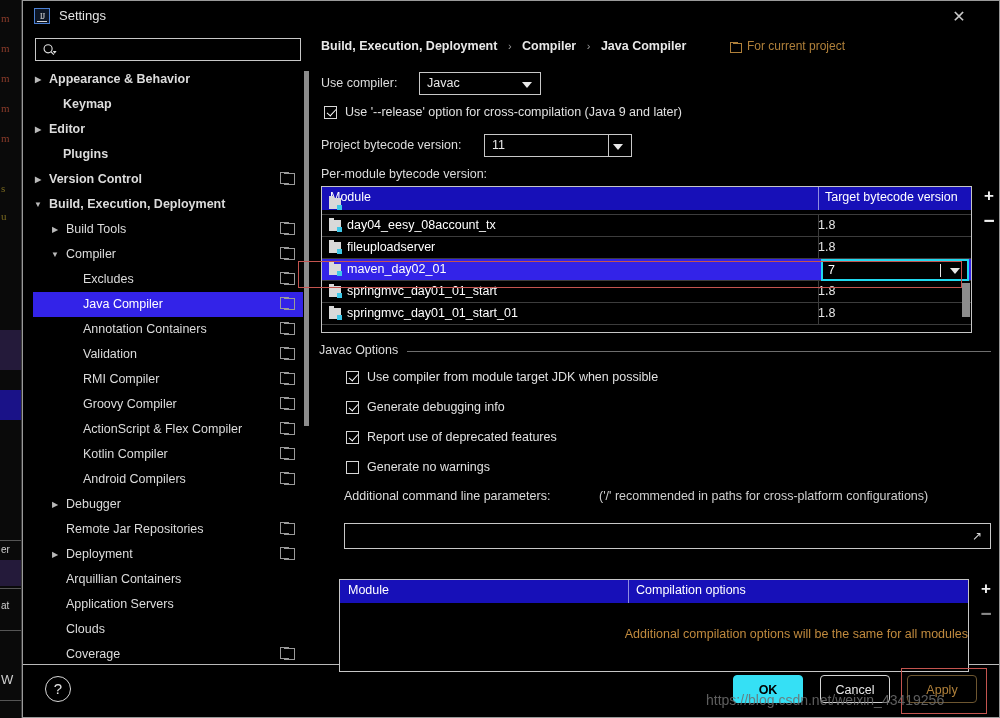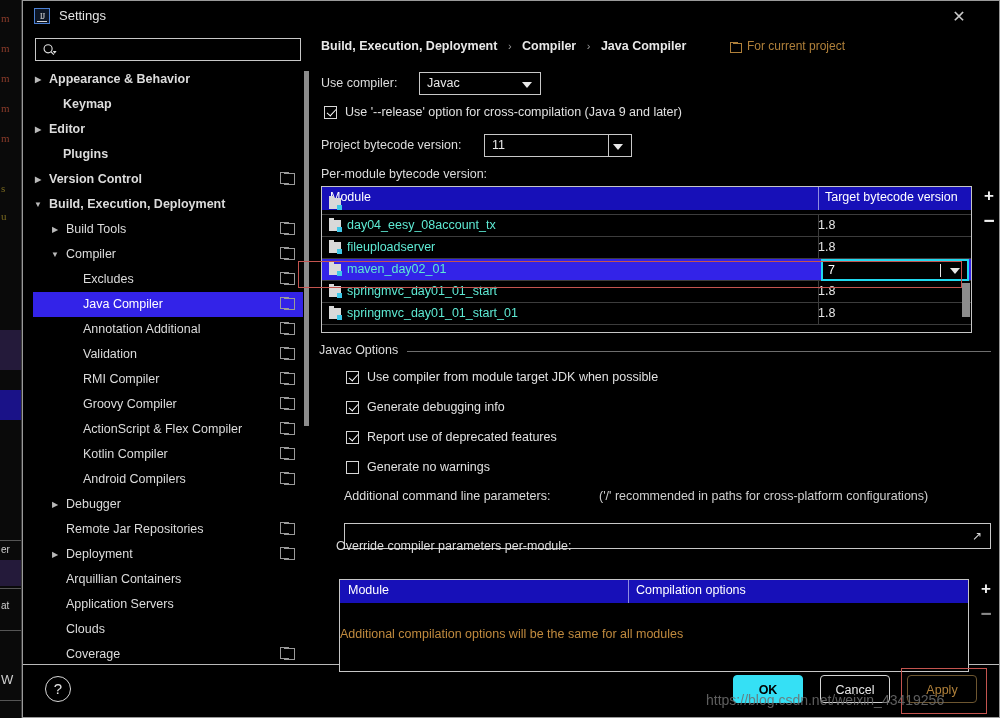--- a/index.html
+++ b/index.html
@@ -198,21 +198,21 @@
     background: #d9d9d9;
   }
   .mt-mod-icon::before {
     content: ""; position: absolute; left: 0; top: -2px; width: 5px; height: 2px; background: #d9d9d9;
   }
   .mt-mod-icon::after {
     content: ""; position: absolute; right: -1px; bottom: -1px; width: 5px; height: 5px; background: #3ec8e8;
   }
   .mt-name {
     position: absolute; left: 25px; top: 3px;
-    font-size: 12.5px; color: #5eead4; white-space: nowrap;
+    font-size: 12.5px; color: #ffffff; white-space: nowrap;
   }
   .mt-ver {
     position: absolute; left: 496px; width: 153px; top: 3px;
     text-align: left; font-size: 12.5px; color: #e6e6e6;
   }
   .mt-rowsep { position: absolute; left: 496px; top: 0; width: 1px; height: 22px; background: #3c3c3c; }
 
   #mt-editor {
     position: absolute; left: 499px; top: 0px; width: 148px; height: 22px;
     border: 2px solid #21d8ef; background: #000;
@@ -263,21 +263,21 @@
   #override-table {
     position: absolute; left: 28px; top: 548px; width: 630px; height: 93px;
     border: 1px solid #c6c6c6; background: #000; overflow: hidden;
   }
   #ot-header { position: absolute; left: 0; top: 0; width: 628px; height: 23px; background: #1710b8; }
   #ot-header .th { position: absolute; top: 3px; font-size: 12.5px; color: #fff; white-space: nowrap; }
   #ot-header .th.c1 { left: 8px; }
   #ot-header .th.c2 { left: 296px; }
   #ot-colsep { position: absolute; left: 288px; top: 0; width: 1px; height: 23px; background: #8f8fe0; }
   #ot-message {
-    position: absolute; left: 0; top: 47px; width: 628px; text-align: left;
+    position: absolute; left: 0; top: 47px; width: 628px; text-align: right;
     font-size: 12.5px; color: #c08a3e;
   }
   #ot-add { left: 666px; top: 550px; }
   #ot-remove { left: 666px; top: 575px; font-size: 19px; color: #8a8a8a; }
 
   
   #bottom-bar { position: absolute; left: 0; top: 664px; width: 976px; height: 52px; }
   #help-btn {
     position: absolute; left: 22px; top: 11px; width: 26px; height: 26px;
     border: 1.5px solid #d8d8d8; border-radius: 50%;
@@ -390,21 +390,21 @@
       </div>
       <div class="tree-row">
         <span class="tree-label" style="left: 50px; text-align: right;">Excludes</span>
         <span class="tree-copy-icon"></span>
       </div>
       <div class="tree-row selected">
         <span class="tree-label" style="left: 50px;">Java Compiler</span>
         <span class="tree-copy-icon"></span>
       </div>
       <div class="tree-row">
-        <span class="tree-label" style="left: 50px;">Annotation Additional</span>
+        <span class="tree-label" style="left: 50px;">Annotation Containers</span>
         <span class="tree-copy-icon"></span>
       </div>
       <div class="tree-row">
         <span class="tree-label" style="left: 50px;">Validation</span>
         <span class="tree-copy-icon"></span>
       </div>
       <div class="tree-row">
         <span class="tree-label" style="left: 50px;">RMI Compiler</span>
         <span class="tree-copy-icon"></span>
       </div>
@@ -561,21 +561,20 @@
       </div>
 
       <div class="lbl" style="left:25px; top:146px;">Additional command line parameters:</div>
       <div class="lbl" style="left:280px; top:146px; color:#cfcfcf;">('/' recommended in paths for cross-platform configurations)</div>
 
       <div id="addl-input">
         <span id="expand-icon">↗</span>
       </div>
     </div>
 
-    <div class="lbl" style="left:25px; top:508px;">Override compiler parameters per-module:</div>
 
     <div id="override-table">
       <div id="ot-header">
         <span class="th c1">Module</span>
         <span id="ot-colsep"></span>
         <span class="th c2">Compilation options</span>
       </div>
       <div id="ot-message">Additional compilation options will be the same for all modules</div>
     </div>
     <div class="tbl-btn" id="ot-add">+</div>

